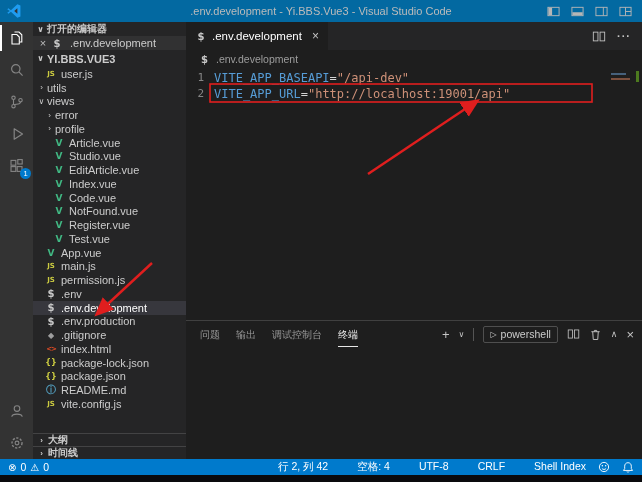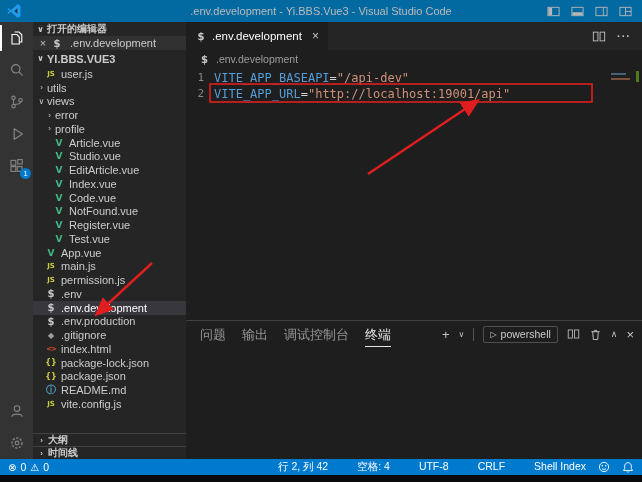--- a/index.html
+++ b/index.html
@@ -69,21 +69,21 @@
   .tok-name{color:#569cd6;}
   .tok-op{color:#d4d4d4;}
   .tok-str{color:#ce9178;}
   .mm1{position:absolute;top:5px;right:16px;width:15px;height:2px;background:#46617c;}
   .mm2{position:absolute;top:10px;right:12px;width:19px;height:2px;background:#7c503e;}
   .ovbar{position:absolute;top:3px;right:3px;width:3px;height:11px;background:#4d7a1f;}
 
   
   .panel{height:139px;border-top:1px solid rgba(128,128,128,.35);display:flex;flex-direction:column;background:#1e1e1e;}
   .panel-header{height:26px;display:flex;align-items:center;padding:0 8px 0 14px;flex:none;}
-  .panel-tab{font-size:13px;color:#969696;margin-right:16px;height:25px;line-height:25px;cursor:pointer;}
+  .panel-tab{font-size:10px;color:#969696;margin-right:16px;height:25px;line-height:25px;cursor:pointer;}
   .panel-tab.active{color:#e7e7e7;border-bottom:1px solid #e7e7e7;}
   .panel-actions{margin-left:auto;display:flex;align-items:center;gap:9px;color:#c5c5c5;}
   .pa-plus{font-size:13px;line-height:13px;cursor:pointer;}
   .pa-chev{font-size:8px;cursor:pointer;}
   .pa-sep{width:1px;height:13px;background:#555;}
   .shell-select{display:flex;align-items:center;gap:4px;border:1px solid #4f4f4f;border-radius:2px;height:17px;
     padding:0 6px;font-size:10.5px;color:#cccccc;cursor:pointer;}
   .shell-run{font-size:8px;}
   .pa-up{font-size:9px;cursor:pointer;}
   .pa-x{font-size:13px;line-height:13px;cursor:pointer;}

